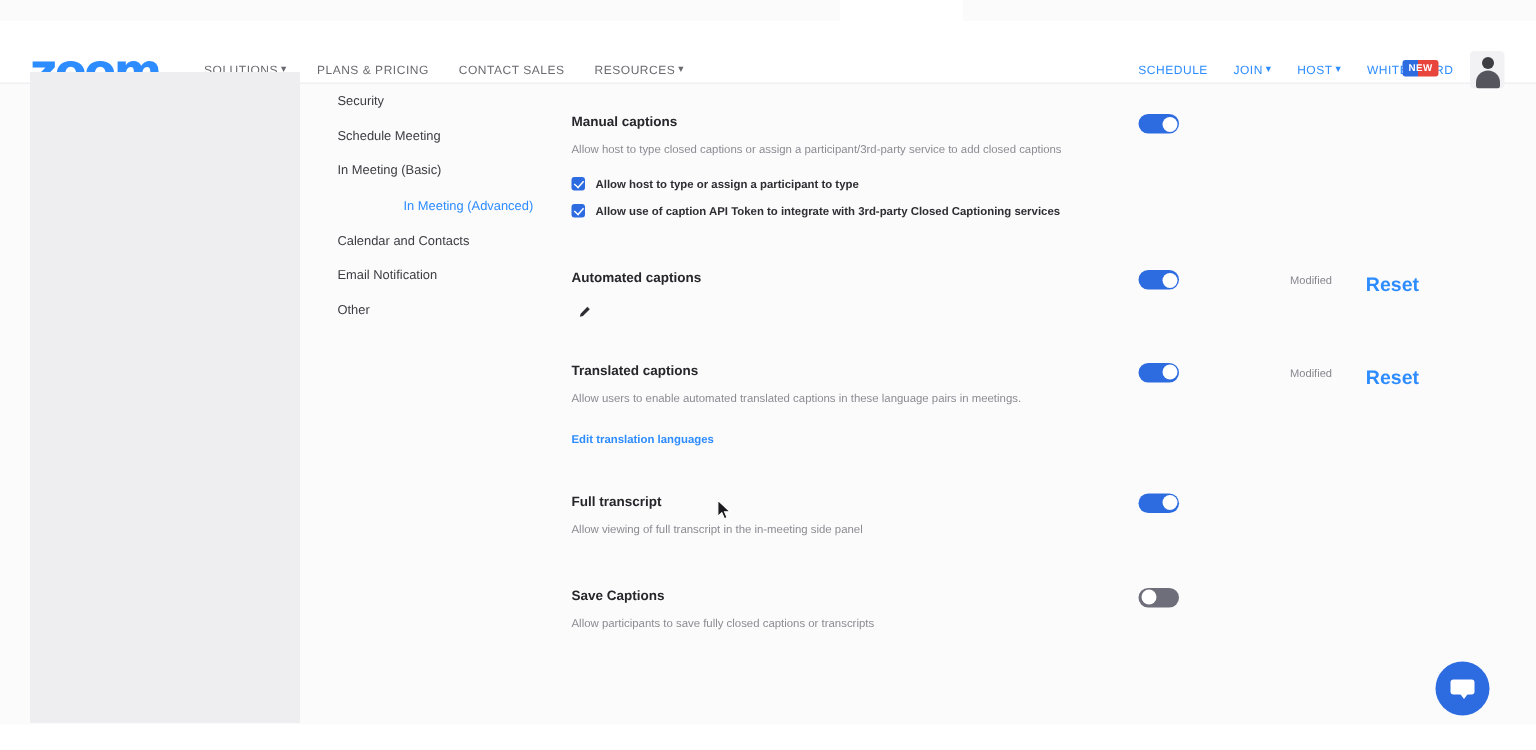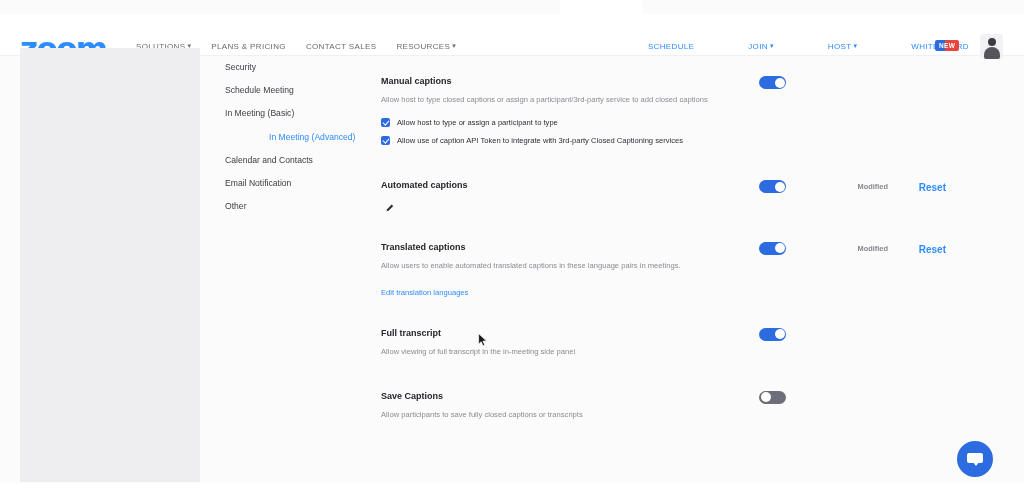--- a/index.html
+++ b/index.html
@@ -89,21 +89,20 @@
     gap: 17px;
   }
 
   .nav-right .nav-item {
     font-size: 8px;
     letter-spacing: 0.35px;
     color: #2D8CFF;
     white-space: nowrap;
     cursor: pointer;
     position: relative;
-    margin-left: 37px;
   }
 
   .caret {
     display: inline-block;
     margin-left: 2px;
     font-size: 7px;
     position: relative;
     top: -1px;
   }
 
@@ -220,20 +219,21 @@
     max-width: 375px;
   }
 
   .checkbox-list { margin-top: 13px; }
 
   .check-row {
     display: flex;
     align-items: flex-end;
     margin-bottom: 9px;
     cursor: pointer;
+    font-weight: bold;
   }
 
   .checkbox {
     width: 9px;
     height: 9px;
     border-radius: 2px;
     background: #2D6BE0;
     position: relative;
     flex: 0 0 auto;
     margin-right: 7px;
@@ -278,38 +278,37 @@
   }
   .toggle.off { background: #6e6e7a; }
   .toggle.off .knob { right: auto; left: 1.5px; }
 
   .modified-label {
     position: absolute;
     right: 83px;
     top: 3px;
     font-size: 7.4px;
     color: #86868d;
-    font-weight: bold;
   }
 
   .reset-link {
     position: absolute;
     right: 25px;
     top: 3px;
-    font-size: 10px;
+    font-size: 13px;
     color: #2D8CFF;
     font-weight: 700;
     cursor: pointer;
   }
 
   .edit-link {
     display: inline-block;
     font-size: 7.6px;
     color: #2D8CFF;
-    font-weight: 400;
+    font-weight: 700;
     cursor: pointer;
     margin-top: 17px;
   }
 
   .pencil-icon {
     display: inline-block;
     margin-left: 5px;
     position: relative;
     top: 1px;
     cursor: pointer;

